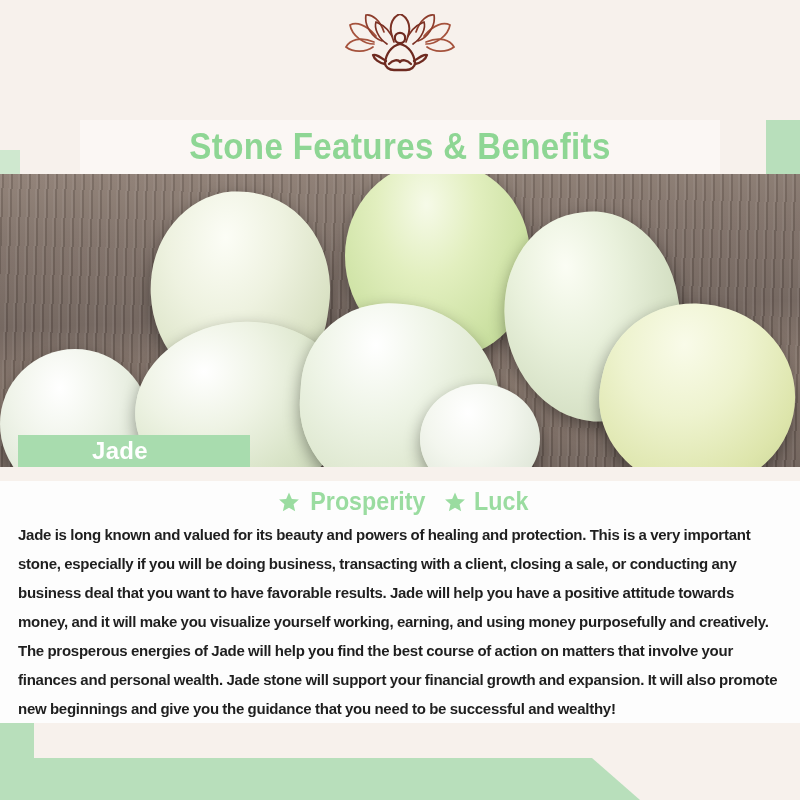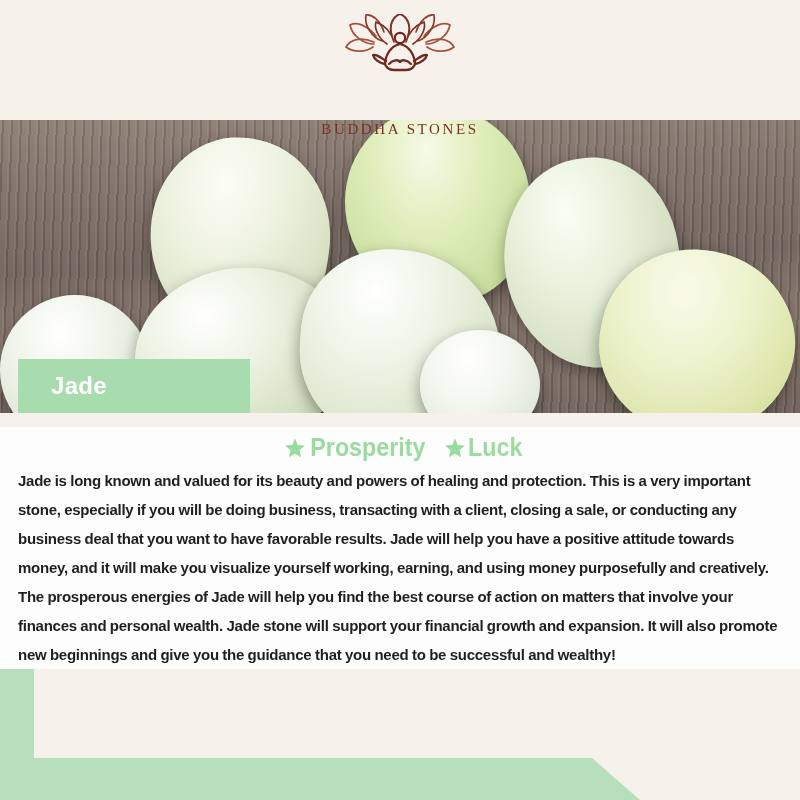--- a/index.html
+++ b/index.html
@@ -146,25 +146,25 @@
         background: radial-gradient(ellipse at 40% 26%, #ffffff 0%, #f3f6ee 42%, #e1e8da 78%, #cbd5c3 100%);
         border-radius: 50%; }
 
   
   .name-band {
     position: absolute;
     z-index: 4;
     left: 18px;
     bottom: 0px;
     width: 232px;
-    height: 54px;
+    height: 32px;
     background: #a8dcae;
     display: flex;
     align-items: center;
-    padding-left: 33px;
+    padding-left: 74px;
   }
   .name-band-text {
     color: #ffffff;
     font-size: 24px;
     font-weight: bold;
     letter-spacing: 0.3px;
   }
 
   
   .gap-strip {
@@ -187,21 +187,21 @@
   .benefits {
     display: flex;
     align-items: center;
     justify-content: center;
     gap: 14px;
     margin-bottom: 4px;
   }
   .benefit {
     display: flex;
     align-items: center;
-    gap: 0;
+    gap: 6px;
   }
   .star-icon {
     width: 22px;
     height: 22px;
     display: inline-block;
     flex: none;
   }
   .benefit-label {
     font-family: "Liberation Sans Narrow", "Liberation Sans", sans-serif;
     font-size: 25px;
@@ -255,20 +255,23 @@
           <path d="M60 30 C51 32 46 40 45 49 C45 53 49 56 54 56 L66 56 C71 56 75 53 75 49 C74 40 69 32 60 30 Z"></path>
           <path d="M46 47 C40 43 36 40 33 41 C34 45 39 49 45 50"></path>
           <path d="M74 47 C80 43 84 40 87 41 C86 45 81 49 75 50"></path>
           <path d="M49 50 C53 46 58 45 60 48 C62 45 67 46 71 50"></path>
         </g>
       </svg>
     </span>
     <div class="brand-name">BUDDHA STONES</div>
   </div>
 
+  <div class="title-banner">
+    <div class="title-text">Stone Features &amp; Benefits</div>
+  </div>
 
   <div class="photo-wrap">
     <div class="photo">
       <div class="stone s7"></div>
       <div class="stone s2"></div>
       <div class="stone s3"></div>
       <div class="stone s5"></div>
       <div class="stone s1"></div>
       <div class="stone s4"></div>
       <div class="stone s6"></div>

